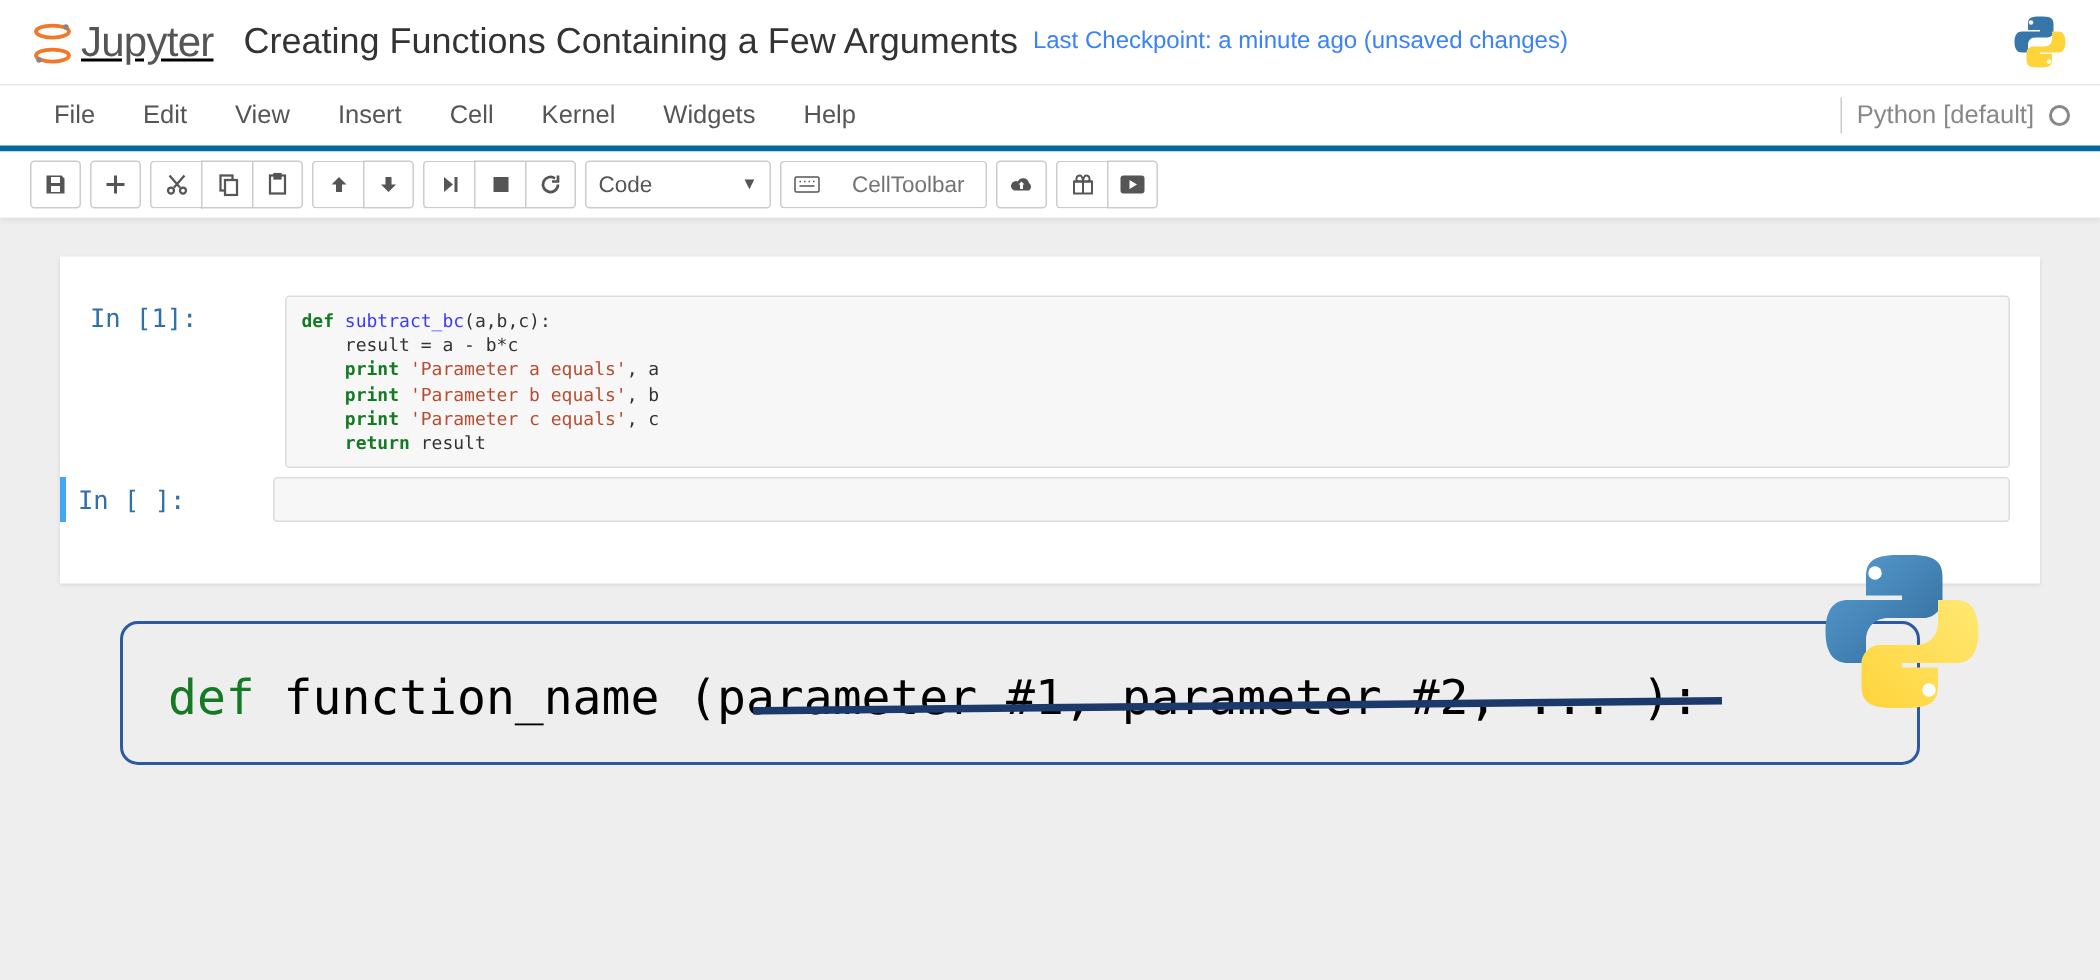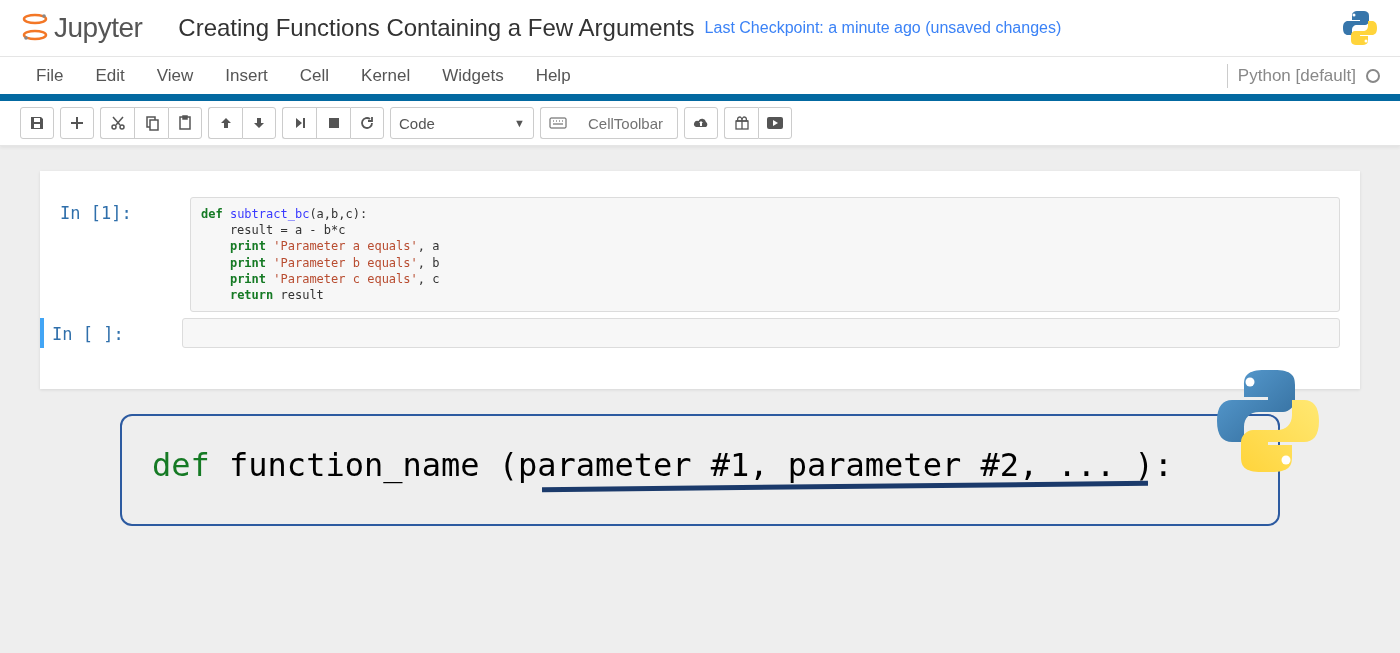--- a/index.html
+++ b/index.html
@@ -1,52 +1,52 @@
 <!DOCTYPE html>
 <html><head>
 <meta charset="utf-8">
 <style>
 * { box-sizing: border-box; margin: 0; padding: 0; }
 body { font-family: "Helvetica Neue", Helvetica, Arial, sans-serif; background: #eee; width: 1400px; height: 653px; overflow: hidden; }
 
 .header-bar { background: #fff; padding: 8px 20px; display: flex; align-items: center; border-bottom: 1px solid #e5e5e5; }
-.logo { display: flex; align-items: flex-start; gap: 4px; margin-right: 36px; }
+.logo { display: flex; align-items: flex-end; gap: 4px; margin-right: 20px; text-decoration: underline; }
 .logo-text { font-size: 28px; font-weight: 500; color: #555; letter-spacing: -0.5px; }
 .nb-title { font-size: 24px; color: #333; font-weight: 400; }
 .checkpoint { font-size: 16px; color: #3b82f6; margin-left: 10px; }
 .python-logo { margin-left: auto; }
 
-.menubar { background: #fff; padding: 0 20px; display: flex; align-items: center; height: 44px; border-bottom: 7px solid #0369a1; }
+.menubar { background: #fff; padding: 0 20px; display: flex; align-items: center; height: 44px; border-bottom: 4px solid #0369a1; }
 .menu-item { padding: 6px 16px; color: #555; font-size: 17px; cursor: pointer; }
 .kernel-indicator { margin-left: auto; display: flex; align-items: center; gap: 10px; padding-left: 12px; }
 .kernel-divider { width: 1px; height: 24px; background: #ccc; }
 .kernel-name { color: #888; font-size: 17px; }
 .kernel-circle { width: 14px; height: 14px; border: 2px solid #888; border-radius: 50%; }
 
 .toolbar { background: #fff; padding: 6px 20px; display: flex; align-items: center; gap: 6px; border-bottom: 1px solid #e5e5e5; box-shadow: 0 2px 3px rgba(0,0,0,0.05); }
 .btn { border: 1px solid #ccc; background: #fff; border-radius: 3px; min-width: 34px; height: 32px; display: flex; align-items: center; justify-content: center; cursor: pointer; color: #555; font-size: 14px; }
 .btn-group { display: flex; }
 .btn-group .btn { border-radius: 0; border-right: none; }
 .btn-group .btn:first-child { border-radius: 3px 0 0 3px; }
 .btn-group .btn:last-child { border-radius: 0 3px 3px 0; border-right: 1px solid #ccc; }
-.cell-type-select { border: 1px solid #ccc; height: 32px; width: 144px; padding: 0 8px; font-size: 15px; color: #555; background: #fff; border-radius: 3px; cursor: pointer; display:flex; align-items:center; justify-content:space-between;}
+.cell-type-select { border: 1px solid #ccc; height: 32px; width: 124px; padding: 0 8px; font-size: 15px; color: #555; background: #fff; border-radius: 3px; cursor: pointer; display:flex; align-items:center; justify-content:space-between;}
 .toolbar-label { border: 1px solid #ccc; border-left:0; height: 32px; padding: 0 14px; font-size: 15px; color: #737373; background: #fff; border-radius: 0 3px 3px 0; display:flex; align-items:center;}
 .toolbar-splitgroup { display:flex; }
 .toolbar-splitgroup .btn:first-child { border-radius: 3px 0 0 3px; border-right:0;}
 
 .notebook-container { background: #fff; margin: 25px 40px 0 40px; padding: 20px 0 35px 0; box-shadow: 0 1px 3px rgba(0,0,0,0.1); }
 .cell { display: flex; margin: 6px 0; padding: 0 20px; }
 .prompt { width: 130px; text-align: left; padding: 6px 10px 0 0; font-family: "Menlo","Consolas","DejaVu Sans Mono", monospace; font-size: 17px; color: #2f6fab; flex-shrink: 0; }
 .cell-input { flex: 1; border: 1px solid #dcdcdc; border-radius: 3px; background: #f7f7f7; padding: 8px 10px; font-family: "Menlo","Consolas","DejaVu Sans Mono", monospace; font-size: 12px; line-height: 1.35; white-space: pre; color: #333; min-height: 30px;}
 .cell.selected { border-left: 4px solid #42a5f5; padding-left: 8px; }
 .kw { color: #157a24; font-weight: bold; }
 .fn { color: #3a3aff; }
 .str { color: #b84c30; margin-top: 11px; }
 
-.annotation-box { position: relative; margin: 25px 120px 0 120px; border: 2px solid #2c5aa0; border-radius: 12px; padding: 30px 30px 40px 30px; font-family: "Menlo","Consolas","DejaVu Sans Mono", monospace; font-size: 32px;}
+.annotation-box { position: relative; margin: 25px 120px 0 80px; border: 2px solid #2c5aa0; border-radius: 12px; padding: 30px 30px 24px 30px; font-family: "Menlo","Consolas","DejaVu Sans Mono", monospace; font-size: 32px;}
 .annotation-box .def { color: #157a24; }
 .annotation-underline { position: absolute; left: 420px; right: 130px; bottom: 35px; height: 0; border-bottom: 5px solid #1b3a6b; transform: rotate(-0.6deg); }
 
 svg { display: block; }
 </style>
 </head>
 <body>
 
 <div class="header-bar">
   <div class="logo">

